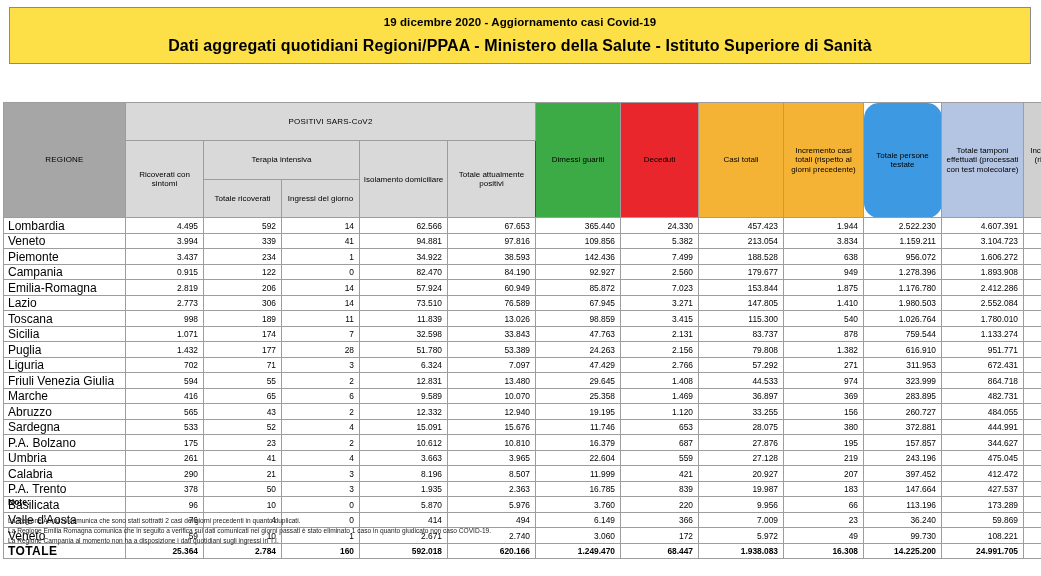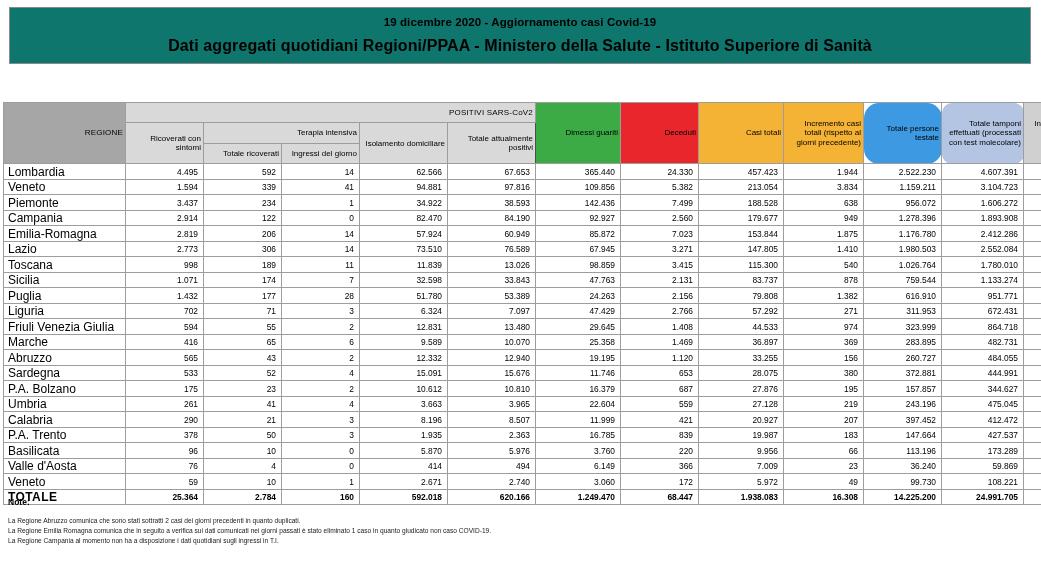--- a/index.html
+++ b/index.html
@@ -18,21 +18,21 @@
 
   
   #title-banner {
     position: absolute;
     left: 9px;
     top: 7px;
     width: 1022px;
     height: 57px;
     border: 1px solid #8a8a8a;
     box-sizing: border-box;
-    background: #0f766e;
+    background: #fde047;
     display: flex;
     flex-direction: column;
     align-items: center;
     justify-content: center;
   }
   #title-banner .line1 {
     font-size: 11.5px;
     font-weight: bold;
     letter-spacing: .1px;
     margin-bottom: 9px;
@@ -58,24 +58,24 @@
     padding: 0;
     box-sizing: border-box;
     overflow: hidden;
     white-space: nowrap;
   }
 
   
   #covid-table thead th {
     background: #d9d9d9;
     font-weight: normal;
-    text-align: right;
+    text-align: center;
     vertical-align: middle;
     line-height: 1.18;
-    padding: 5px 2px;
+    padding: 14px 2px;
     white-space: normal;
     font-size: 8px;
     margin-left: 24px;
   }
   th.regione-head {
     background: #a6a6a6 !important;
     font-weight: bold;
     font-size: 8.6px;
     letter-spacing: .2px;
   }
@@ -84,21 +84,21 @@
     font-size: 9.6px;
     letter-spacing: .2px;
   }
   th.ti-head { font-size: 8.6px; }
 
   th.c-dimessi  { background: #3cab45 !important; }
   th.c-deceduti { background: #e8262b !important; }
   th.c-casi     { background: #f5b335 !important; }
   th.c-incr     { background: #f5b335 !important; }
   th.c-testate  { background: #3d9ae2 !important; border-radius: 15px; }
-  th.c-tamponi  { background: #b4c4e3 !important; border-radius: 10px; }
+  th.c-tamponi  { background: #b4c4e3 !important; }
   th.c-itamponi { background: #d0d0d0 !important; }
 
   
   #covid-table tbody td {
     height: 15.5px;
     text-align: right;
     padding: 0 5px 0 2px;
     vertical-align: middle;
     background: #ffffff;
     font-size: 8.4px;
@@ -207,21 +207,21 @@
         <td class="sep-left">365.440</td>
         <td>24.330</td>
         <td>457.423</td>
         <td>1.944</td>
         <td class="sep-left">2.522.230</td>
         <td>4.607.391</td>
         <td>27.044</td>
       </tr>
       <tr>
         <td class="region-cell">Veneto</td>
-        <td>1.594</td>
+        <td>3.994</td>
         <td>339</td>
         <td>41</td>
         <td>94.881</td>
         <td>97.816</td>
         <td class="sep-left">109.856</td>
         <td>5.382</td>
         <td>213.054</td>
         <td>3.834</td>
         <td class="sep-left">1.159.211</td>
         <td>3.104.723</td>
@@ -237,21 +237,21 @@
         <td class="sep-left">142.436</td>
         <td>7.499</td>
         <td>188.528</td>
         <td>638</td>
         <td class="sep-left">956.072</td>
         <td>1.606.272</td>
         <td>10.421</td>
       </tr>
       <tr>
         <td class="region-cell">Campania</td>
-        <td>2.914</td>
+        <td>0.915</td>
         <td>122</td>
         <td>0</td>
         <td>82.470</td>
         <td>84.190</td>
         <td class="sep-left">92.927</td>
         <td>2.560</td>
         <td>179.677</td>
         <td>949</td>
         <td class="sep-left">1.278.396</td>
         <td>1.893.908</td>

